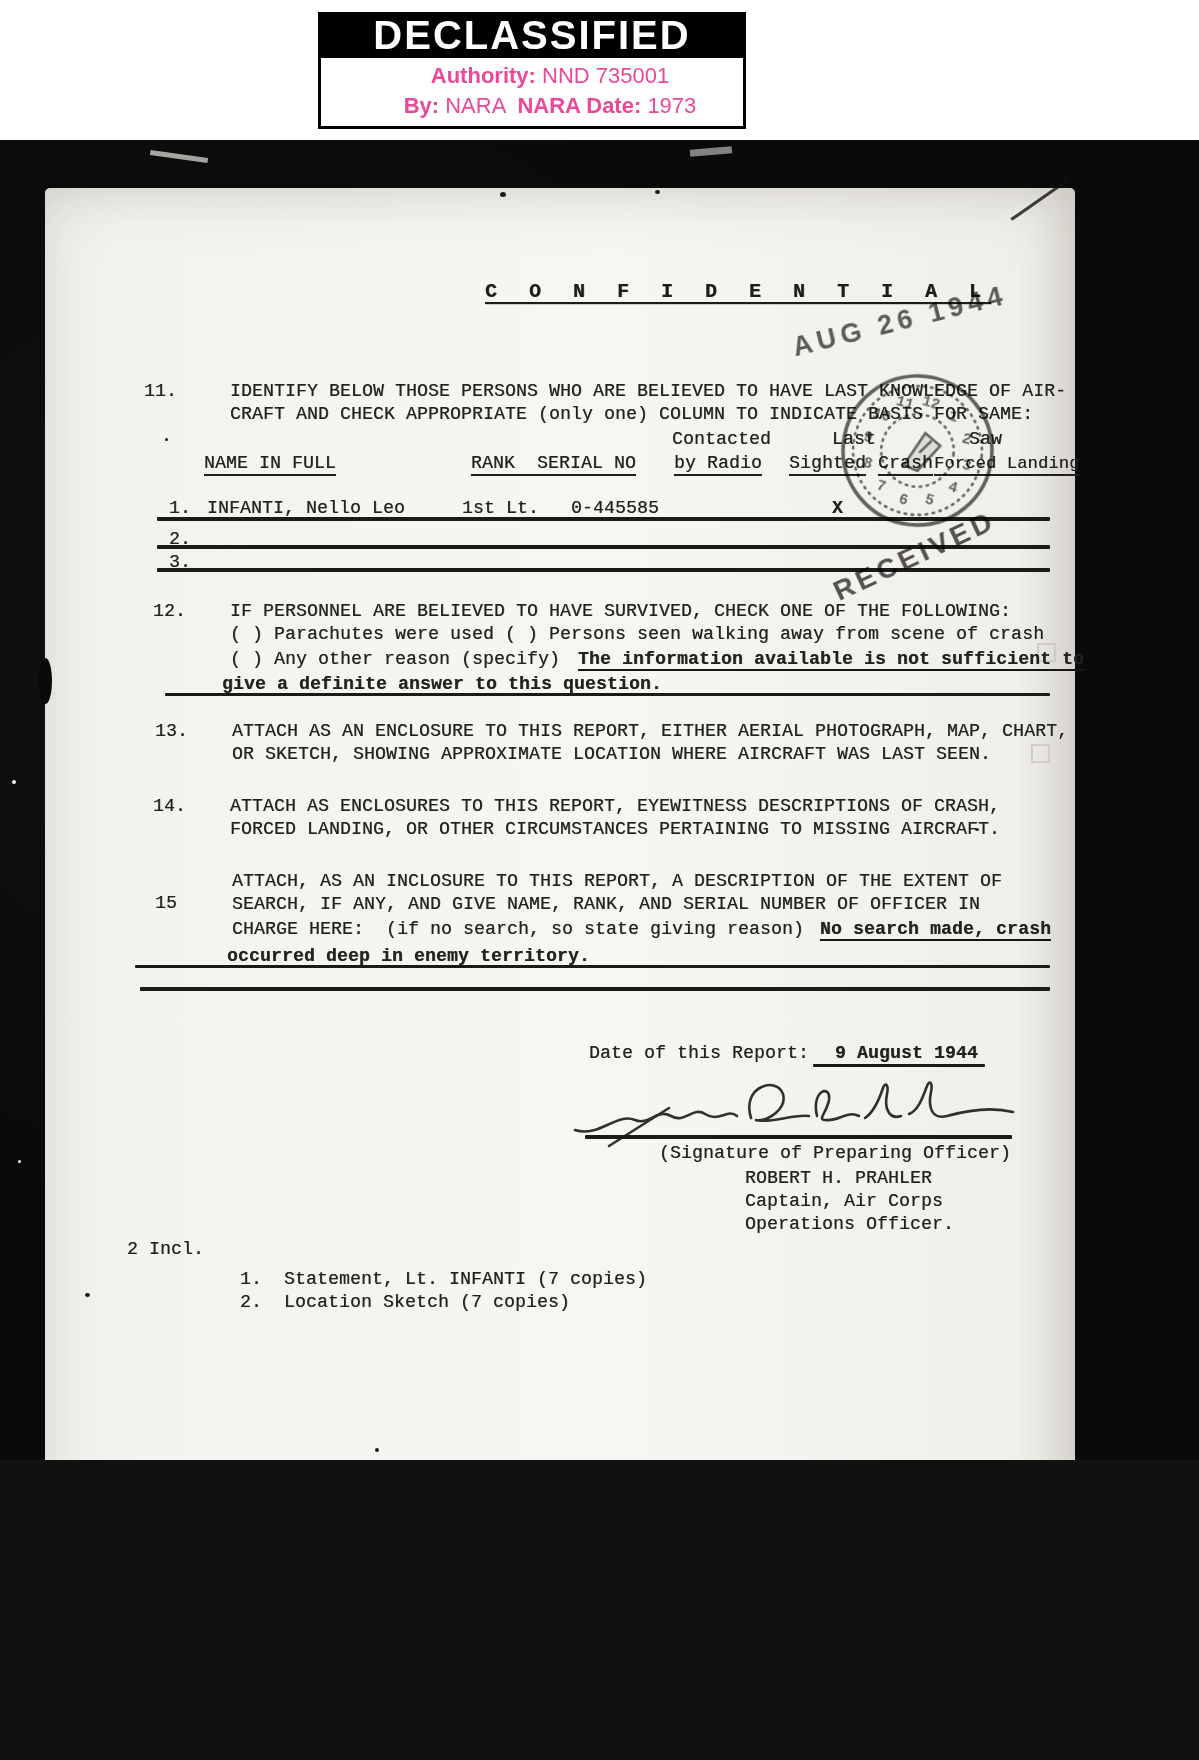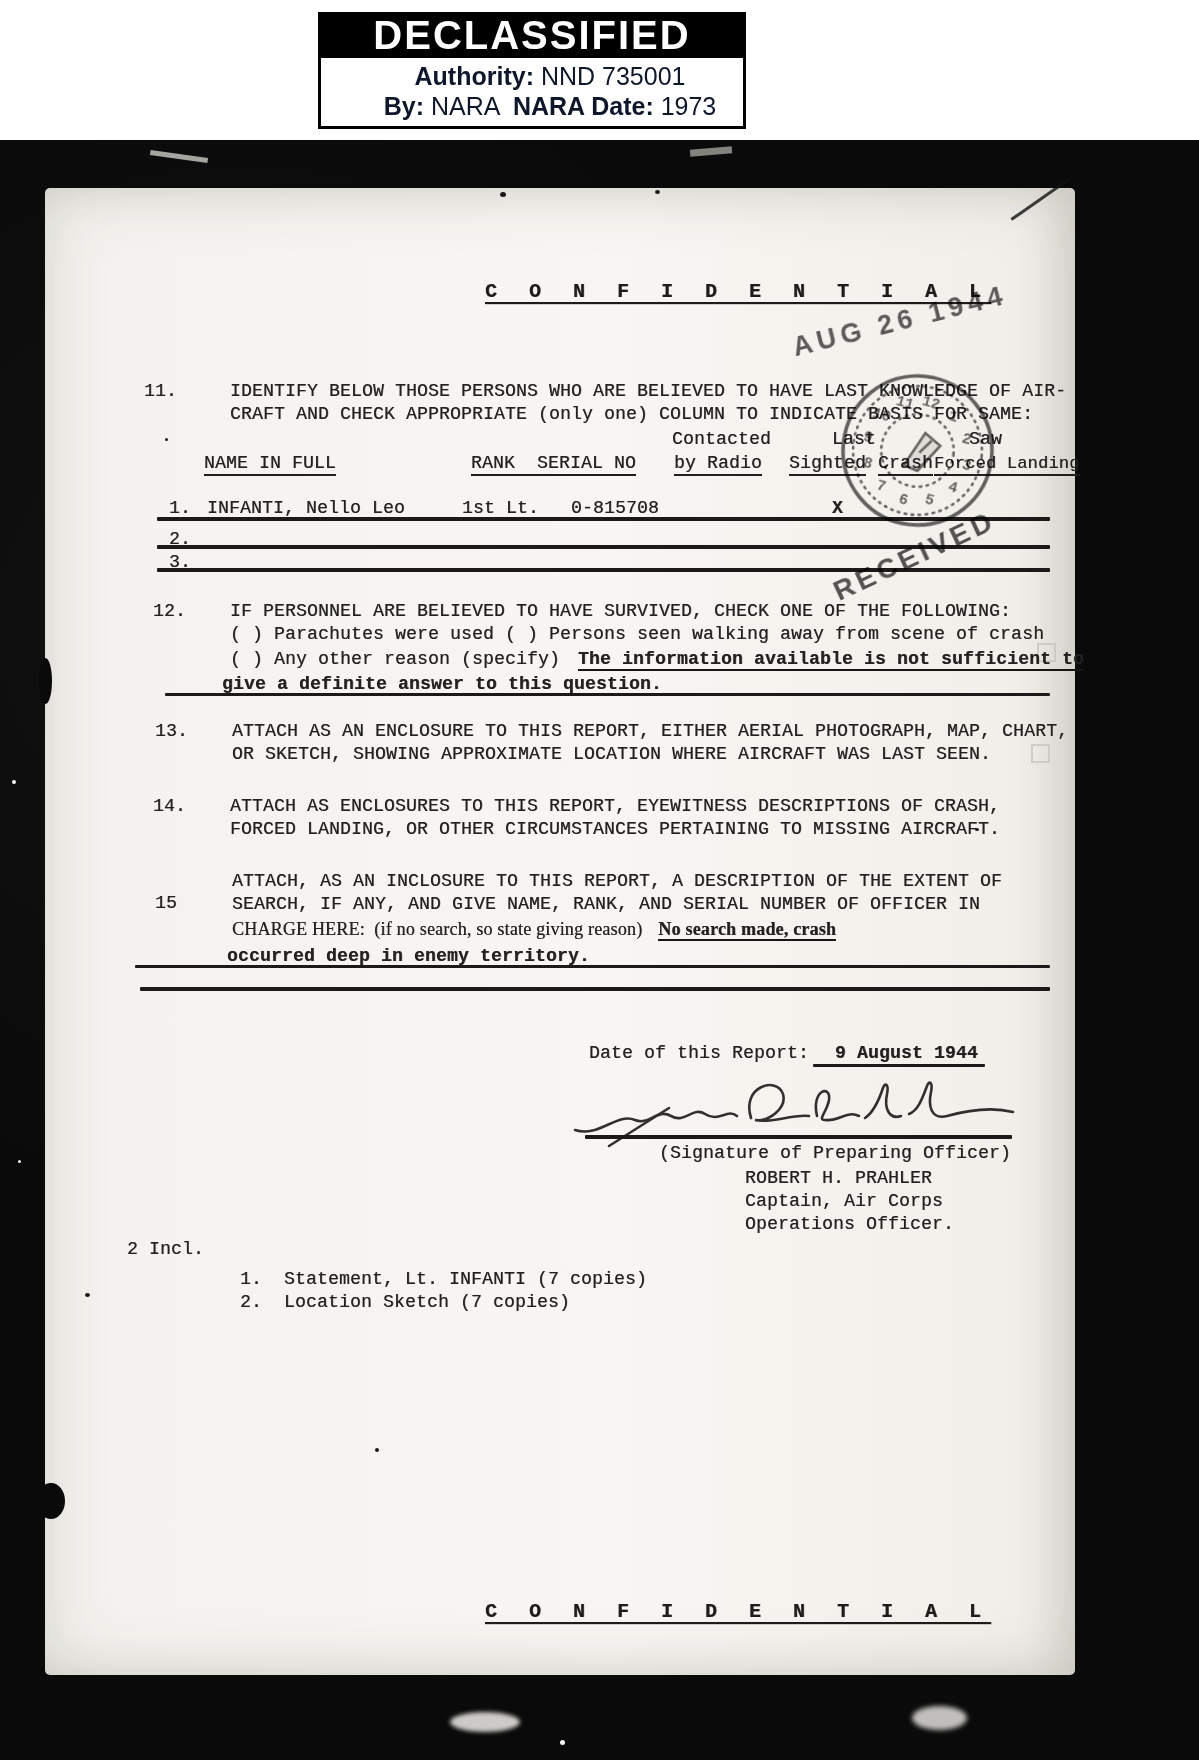--- a/index.html
+++ b/index.html
@@ -1,27 +1,27 @@
 <!DOCTYPE html>
 <html><head>
 <meta charset="utf-8">
 <style>
   html,body{margin:0;padding:0;background:#111;}
-  #shot{position:relative;width:1199px;height:1760px;overflow:hidden;
+  #shot{position:relative;width:1199px;height:1460px;overflow:hidden;
         background:#0b0b0b;font-family:"Liberation Sans",sans-serif;}
 
   
   .banner-area{position:absolute;left:0;top:0;width:1199px;height:140px;background:#ffffff;}
   .decl-box{position:absolute;left:318px;top:12px;width:428px;}
   .decl-title{background:#000;color:#fff;text-align:center;font-weight:bold;
               font-size:40px;line-height:46px;letter-spacing:2px;height:46px;
               font-family:"Liberation Sans",sans-serif;}
   .decl-info{border:3px solid #000;border-top:none;background:#fff;color:#000;
              text-align:center;padding:3px 0 5px 0;}
-  .decl-line{font-size:25px;line-height:30px;color:#0f172a;white-space:pre;padding-left:36px;}
+  .decl-line{font-size:22px;line-height:30px;color:#ec4899;white-space:pre;padding-left:36px;}
   .decl-line b{font-weight:bold;}
 
   
   .scan{position:absolute;left:0;top:140px;width:1199px;height:1620px;
         background:
           radial-gradient(circle at 20% 30%, rgba(40,40,40,.25), transparent 40%),
           #0a0a0a;}
   .page{position:absolute;left:33px;top:48px;width:1030px;height:1487px;
         background:linear-gradient(90deg,#f3f2ee 0%,#f7f6f2 55%,#efeee9 100%);
         border-radius:5px;
@@ -108,21 +108,21 @@
       <div class="tw" style="left:159px;top:264px;"><span class="uline">NAME IN FULL</span></div>
       <div class="tw" style="left:426px;top:264px;"><span class="uline">RANK  SERIAL NO</span></div>
       <div class="tw" style="left:629px;top:264px;"><span class="uline">by Radio</span></div>
       <div class="tw" style="left:744px;top:264px;"><span class="uline">Sighted</span></div>
       <div class="tw" style="left:833px;top:264px;"><span class="uline">Crash</span></div>
       <div class="tw" style="left:889px;top:264px;font-size:17px;"><span class="uline">Forced Landing</span></div>
 
       <div class="tw" style="left:124px;top:309px;">1.</div>
       <div class="tw" style="left:162px;top:309px;">INFANTI, Nello Leo</div>
       <div class="tw" style="left:417px;top:309px;">1st Lt.</div>
-      <div class="tw" style="left:526px;top:309px;">0-815708</div>
+      <div class="tw" style="left:526px;top:309px;">0-445585</div>
       <div class="tw bold" style="left:787px;top:309px;">X</div>
       <div class="rule heavy" style="left:112px;top:329px;width:893px;"></div>
 
       <div class="tw" style="left:124px;top:340px;">2.</div>
       <div class="rule heavy" style="left:112px;top:357px;width:893px;"></div>
 
       <div class="tw" style="left:124px;top:363px;">3.</div>
       <div class="rule heavy" style="left:112px;top:380px;width:893px;"></div>
 
       <div class="tw" style="left:108px;top:412px;">12.</div>
@@ -136,21 +136,21 @@
       <div class="tw" style="left:187px;top:532px;">ATTACH AS AN ENCLOSURE TO THIS REPORT, EITHER AERIAL PHOTOGRAPH, MAP, CHART,</div>
       <div class="tw" style="left:187px;top:555px;">OR SKETCH, SHOWING APPROXIMATE LOCATION WHERE AIRCRAFT WAS LAST SEEN.</div>
 
       <div class="tw" style="left:108px;top:607px;">14.</div>
       <div class="tw" style="left:185px;top:607px;">ATTACH AS ENCLOSURES TO THIS REPORT, EYEWITNESS DESCRIPTIONS OF CRASH,</div>
       <div class="tw" style="left:185px;top:630px;">FORCED LANDING, OR OTHER CIRCUMSTANCES PERTAINING TO MISSING AIRCRAFT.</div>
 
       <div class="tw" style="left:110px;top:704px;">15</div>
       <div class="tw" style="left:187px;top:682px;">ATTACH, AS AN INCLOSURE TO THIS REPORT, A DESCRIPTION OF THE EXTENT OF</div>
       <div class="tw" style="left:187px;top:705px;">SEARCH, IF ANY, AND GIVE NAME, RANK, AND SERIAL NUMBER OF OFFICER IN</div>
-      <div class="tw" style="left:187px;top:730px;font-family:Liberation Serif, serif;"><span>CHARGE HERE:  (if no search, so state giving reason)</span><span class="ans" style="margin-left:16px;">No search made, crash</span></div>
+      <div class="tw" style="left:187px;top:730px;"><span>CHARGE HERE:  (if no search, so state giving reason)</span><span class="ans" style="margin-left:16px;">No search made, crash</span></div>
       <div class="rule" style="left:90px;top:777px;width:915px;"></div>
       <div class="tw bold" style="left:182px;top:757px;">occurred deep in enemy territory.</div>
       <div class="rule heavy" style="left:95px;top:799px;width:910px;"></div>
 
       <div class="tw" style="left:544px;top:854px;">Date of this Report:</div>
       <div class="rule" style="left:768px;top:876px;width:172px;"></div>
       <div class="tw bold" style="left:790px;top:854px;">9 August 1944</div>
 
       <svg class="sig-svg" viewBox="0 0 460 78">
         <g fill="none" stroke="#1c1b1a" stroke-width="2.6" stroke-linecap="round" opacity="0.9">

